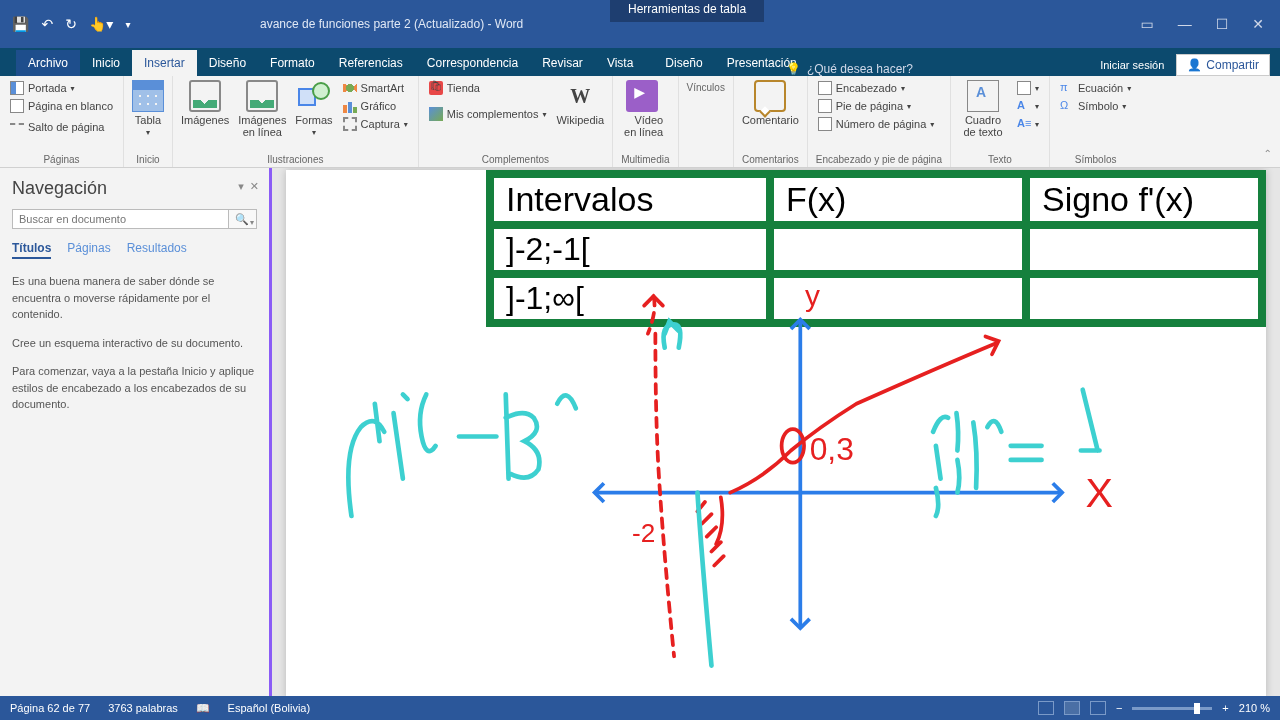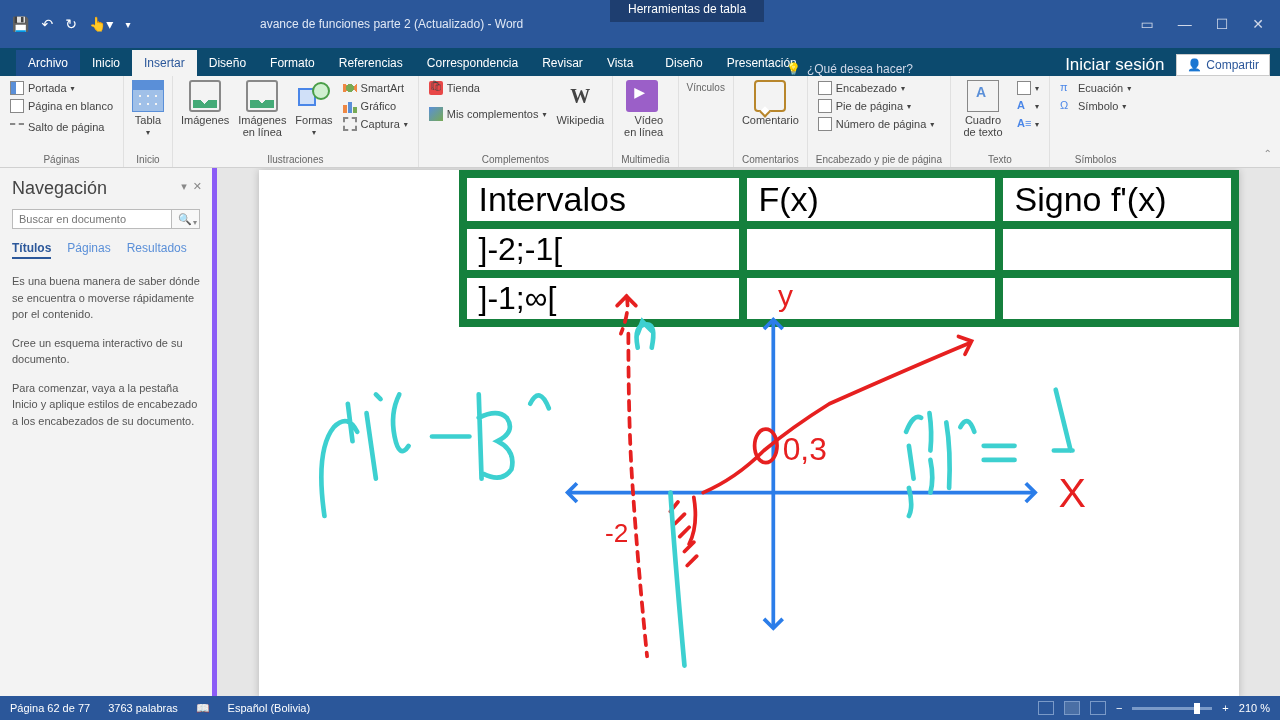--- a/index.html
+++ b/index.html
@@ -9,21 +9,21 @@
 .qat span { font-size: 14px; color: #fff; }
 .title { position: absolute; left: 260px; font-size: 12px; color: #e0e8f5; }
 .table-tools { position: absolute; left: 610px; top: 0; background: #1e3e70; padding: 2px 18px 6px; font-size: 12px; color: #fff; }
 .win-controls { position: absolute; right: 0; display: flex; gap: 24px; padding-right: 16px; }
 .win-controls span { font-size: 14px; color: #d0d8e8; }
 .tabs { height: 28px; background: #0c4a6e; display: flex; align-items: flex-end; padding-left: 16px; position: relative; }
 .tab { padding: 6px 12px; font-size: 12px; color: #fff; cursor: pointer; }
 .tab.active { background: #f3f3f3; color: #2b579a; }
 .tell-me { position: absolute; left: 786px; font-size: 12px; color: #d0d8e8; display: flex; align-items: center; gap: 6px; }
 .login-share { position: absolute; right: 10px; display: flex; align-items: center; gap: 12px; }
-.login { font-size: 17px; color: #fff; }
+.login { font-size: 11px; color: #fff; }
 .share-btn { background: #fff; color: #2b579a; padding: 3px 10px; font-size: 12px; border: 1px solid #ccc; display: flex; align-items: center; gap: 4px; }
 .ribbon { height: 92px; background: #f3f3f3; border-bottom: 1px solid #d0d0d0; display: flex; position: relative; }
 .ribbon-group { border-right: 1px solid #e0e0e0; padding: 4px 8px 0; display: flex; flex-direction: column; justify-content: space-between; height: 100%; }
 .group-body { display: flex; gap: 8px; align-items: flex-start; flex: 1; }
 .group-label { font-size: 10px; color: #666; text-align: center; padding: 2px 0; }
 .stack { display: flex; flex-direction: column; gap: 2px; }
 .ribbon-item { display: flex; align-items: center; gap: 4px; font-size: 11px; color: #444; padding: 1px 2px; cursor: pointer; white-space: nowrap; }
 .ribbon-big { display: flex; flex-direction: column; align-items: center; gap: 2px; font-size: 11px; color: #444; cursor: pointer; }
 .ribbon-big .icon { width: 32px; height: 32px; }
 .icon-table { width: 28px; height: 28px; background: linear-gradient(#5a8fd8,#5a8fd8) 0 0/100% 30% no-repeat, repeating-linear-gradient(90deg,#a0c0e8 0 6px,transparent 6px 8px), repeating-linear-gradient(0deg,#a0c0e8 0 6px,transparent 6px 8px); border: 1px solid #5a8fd8; }
@@ -47,21 +47,21 @@
 .icon-capture { border: 2px solid #888; border-style: dashed; }
 .icon-store { background: #e84848; border-radius: 2px; position: relative; }
 .icon-store::after { content: "🛍"; font-size: 10px; position: absolute; left: 1px; top: -1px; }
 .icon-addins { background: linear-gradient(135deg,#5a8fd8,#7a5); }
 .icon-wiki { font-family: serif; font-size: 20px; font-weight: bold; display: flex; align-items: center; justify-content: center; }
 .icon-link { background: radial-gradient(circle,transparent 40%,#5a8fd8 40% 60%,transparent 60%); border-radius: 50%; }
 .icon-bookmark { background: #888; clip-path: polygon(0 0,100% 0,100% 100%,50% 70%,0 100%); }
 .icon-crossref { border: 1px solid #888; }
 .collapse-ribbon { position: absolute; right: 8px; bottom: 8px; font-size: 10px; color: #888; cursor: pointer; }
 .workspace { position: absolute; top: 168px; left: 0; right: 0; bottom: 24px; display: flex; }
-.nav-panel { width: 217px; background: #f3f3f3; border-right: 5px solid #8b5cf6; padding: 10px 12px; position: relative; }
+.nav-panel { width: 272px; background: #f3f3f3; border-right: 3px solid #8b5cf6; padding: 10px 12px; position: relative; }
 .nav-title { font-size: 18px; color: #444; margin-bottom: 10px; }
 .nav-actions { position: absolute; right: 10px; top: 12px; display: flex; gap: 6px; font-size: 11px; color: #888; }
 .nav-search { display: flex; margin-bottom: 12px; }
 .nav-search input { flex: 1; border: 1px solid #bbb; padding: 3px 6px; font-size: 11px; }
 .nav-search button { width: 28px; border: 1px solid #bbb; border-left: none; background: #f8f8f8; font-size: 11px; position: relative; }
 .nav-search button::after { content: "▾"; font-size: 8px; position: absolute; right: 2px; bottom: 1px; color: #888; }
 .nav-tabs { display: flex; gap: 16px; font-size: 12px; margin-bottom: 14px; }
 .nav-tab { color: #5a8fd8; cursor: pointer; padding-bottom: 2px; }
 .nav-tab.active { color: #2b579a; font-weight: 600; border-bottom: 2px solid #2b579a; }
 .nav-body { font-size: 11px; color: #555; line-height: 1.5; }

